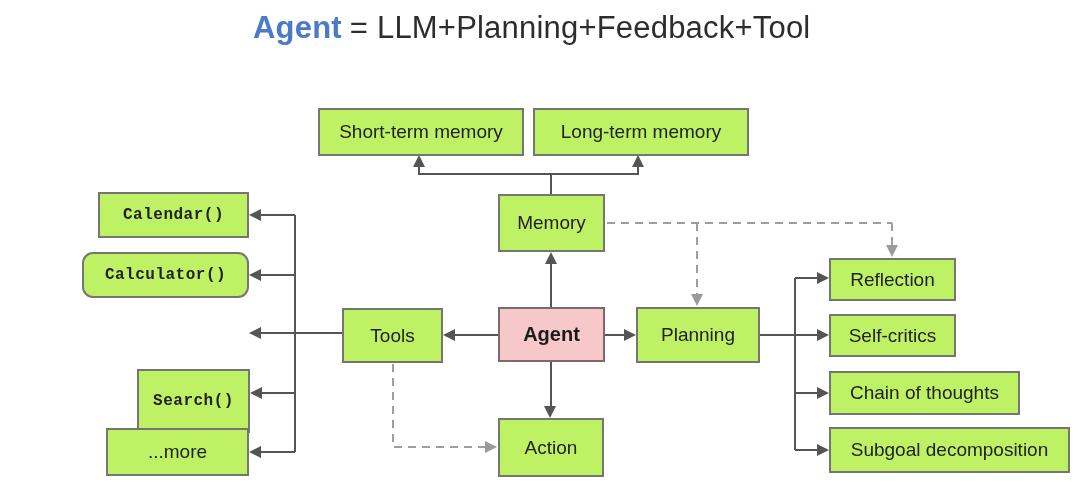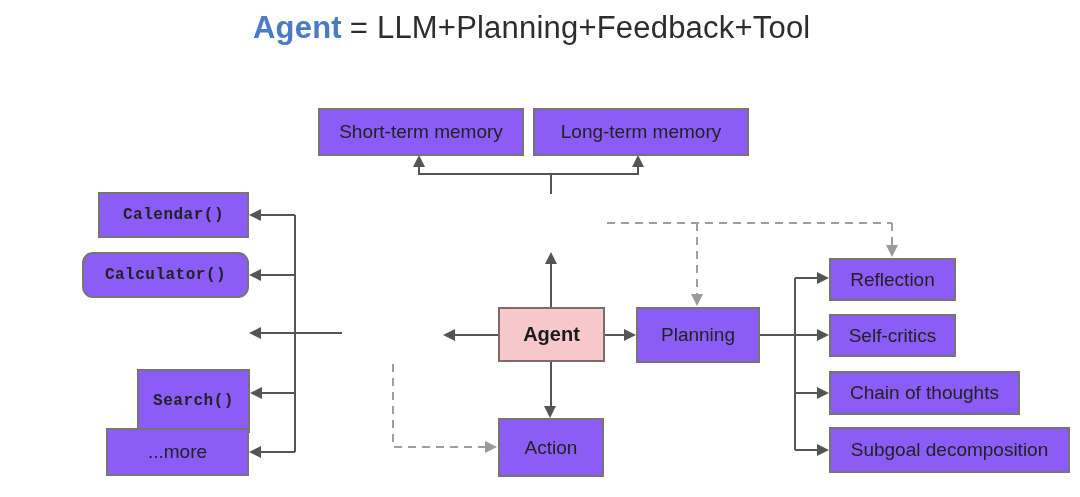--- a/index.html
+++ b/index.html
@@ -33,21 +33,21 @@
   svg.wires {
     position: absolute;
     left: 0;
     top: 0;
     z-index: 1;
   }
   .node {
     position: absolute;
     z-index: 2;
     box-sizing: border-box;
-    background: #8b5cf6;
+    background: #bef264;
     border: 2px solid #757575;
     display: flex;
     align-items: center;
     justify-content: center;
     font-size: 19px;
     color: #222222;
     white-space: nowrap;
   }
   .node.mono {
     font-family: "Liberation Mono", "DejaVu Sans Mono", monospace;
@@ -127,22 +127,24 @@
     </g>
     <g fill="#9a9a9a" stroke="none">
       <polygon points="697,306 691,294 703,294"></polygon>
       <polygon points="892,257 886,245 898,245"></polygon>
       <polygon points="497,447 485,441 485,453"></polygon>
     </g>
   </svg>
 
   <div class="node" style="left:318px; top:108px; width:206px; height:48px;">Short-term memory</div>
   <div class="node" style="left:533px; top:108px; width:216px; height:48px;">Long-term memory</div>
+  <div class="node" style="left:498px; top:194px; width:107px; height:58px;">Memory</div>
 
   <div class="node agent" style="left:498px; top:307px; width:107px; height:55px;">Agent</div>
+  <div class="node" style="left:342px; top:308px; width:101px; height:55px;">Tools</div>
   <div class="node" style="left:636px; top:307px; width:124px; height:56px;">Planning</div>
   <div class="node" style="left:498px; top:418px; width:106px; height:59px;text-align:center;">Action</div>
 
   <div class="node mono" style="left:98px; top:192px; width:151px; height:46px;">Calendar()</div>
   <div class="node mono" style="left:82px; top:252px; width:167px; height:46px;border-radius:11px;">Calculator()</div>
   <div class="node mono" style="left:137px; top:369px; width:113px; height:64px;">Search()</div>
   <div class="node" style="left:106px; top:428px; width:143px; height:48px;">...more</div>
 
   <div class="node" style="left:829px; top:258px; width:127px; height:43px;">Reflection</div>
   <div class="node" style="left:829px; top:314px; width:127px; height:43px;">Self-critics</div>

